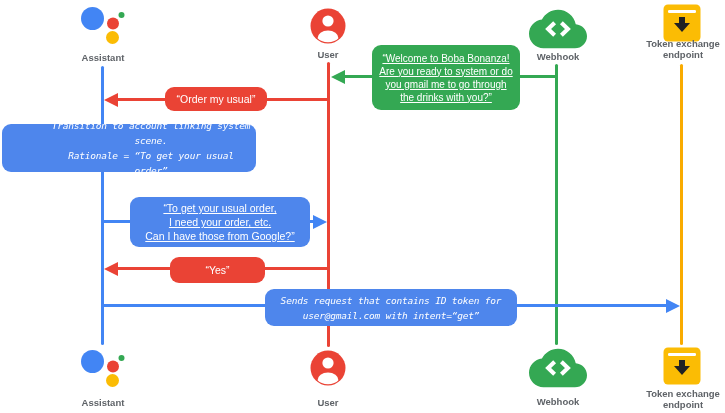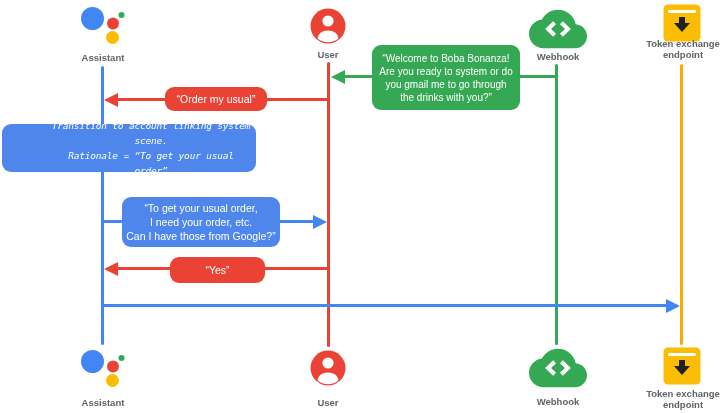--- a/index.html
+++ b/index.html
@@ -57,46 +57,50 @@
 
   <div class="hline blue" style="left:103px;top:220px;width:210px;"></div>
   <div class="ah right blue" style="left:313px;top:215px;"></div>
 
   <div class="hline red" style="left:118px;top:267px;width:212px;"></div>
   <div class="ah left red" style="left:104px;top:262px;"></div>
 
   <div class="hline blue" style="left:103px;top:304px;width:563px;"></div>
   <div class="ah right blue" style="left:666px;top:299px;"></div>
 
-  <div class="box green sans" style="left:372px;top:45px;width:148px;height:65px;">
+  <div class="box green sans" style="left:372px;top:45px;width:148px;height:65px;text-decoration:underline;">
     <div>“Welcome to Boba Bonanza!</div>
     <div>Are you ready to system or do</div>
     <div>you gmail me to go through</div>
     <div>the drinks with you?”</div>
   </div>
 
   <div class="box red sans2" style="left:165px;top:87px;width:102px;height:24px;justify-content:center;">
     <div>“Order my usual”</div>
   </div>
 
   <div class="box blue mono" style="left:2px;top:124px;width:254px;height:48px;padding-left:48px;">
     <div>Transition to account linking system scene.</div>
     <div>Rationale = “To get your usual order”</div>
   </div>
 
-  <div class="box blue sans2" style="left:122px;top:197px;width:158px;height:50px;">
+  <div class="box blue sans2" style="left:130px;top:197px;width:180px;height:50px;text-decoration:underline;">
     <div>“To get your usual order,</div>
     <div>I need your order, etc.</div>
     <div>Can I have those from Google?”</div>
   </div>
 
   <div class="box red sans2" style="left:170px;top:257px;width:95px;height:26px;">
     <div>“Yes”</div>
   </div>
 
+  <div class="box blue mono" style="left:265px;top:289px;width:252px;height:37px;">
+    <div>Sends request that contains ID token for</div>
+    <div>user@gmail.com with intent=“get”</div>
+  </div>
 
   <div class="icon" style="left:79px;top:6px;">
     <svg width="50" height="42" viewBox="0 0 50 42">
       <circle cx="13.5" cy="12.5" r="11.5" fill="#4285F4"></circle>
       <circle cx="34" cy="17.5" r="6" fill="#EA4335"></circle>
       <circle cx="42.5" cy="9" r="3" fill="#34A853"></circle>
       <circle cx="33.5" cy="31.5" r="6.5" fill="#FBBC04"></circle>
     </svg>
   </div>
   <div class="actor-label" style="left:63px;top:52px;width:80px;">Assistant</div>

